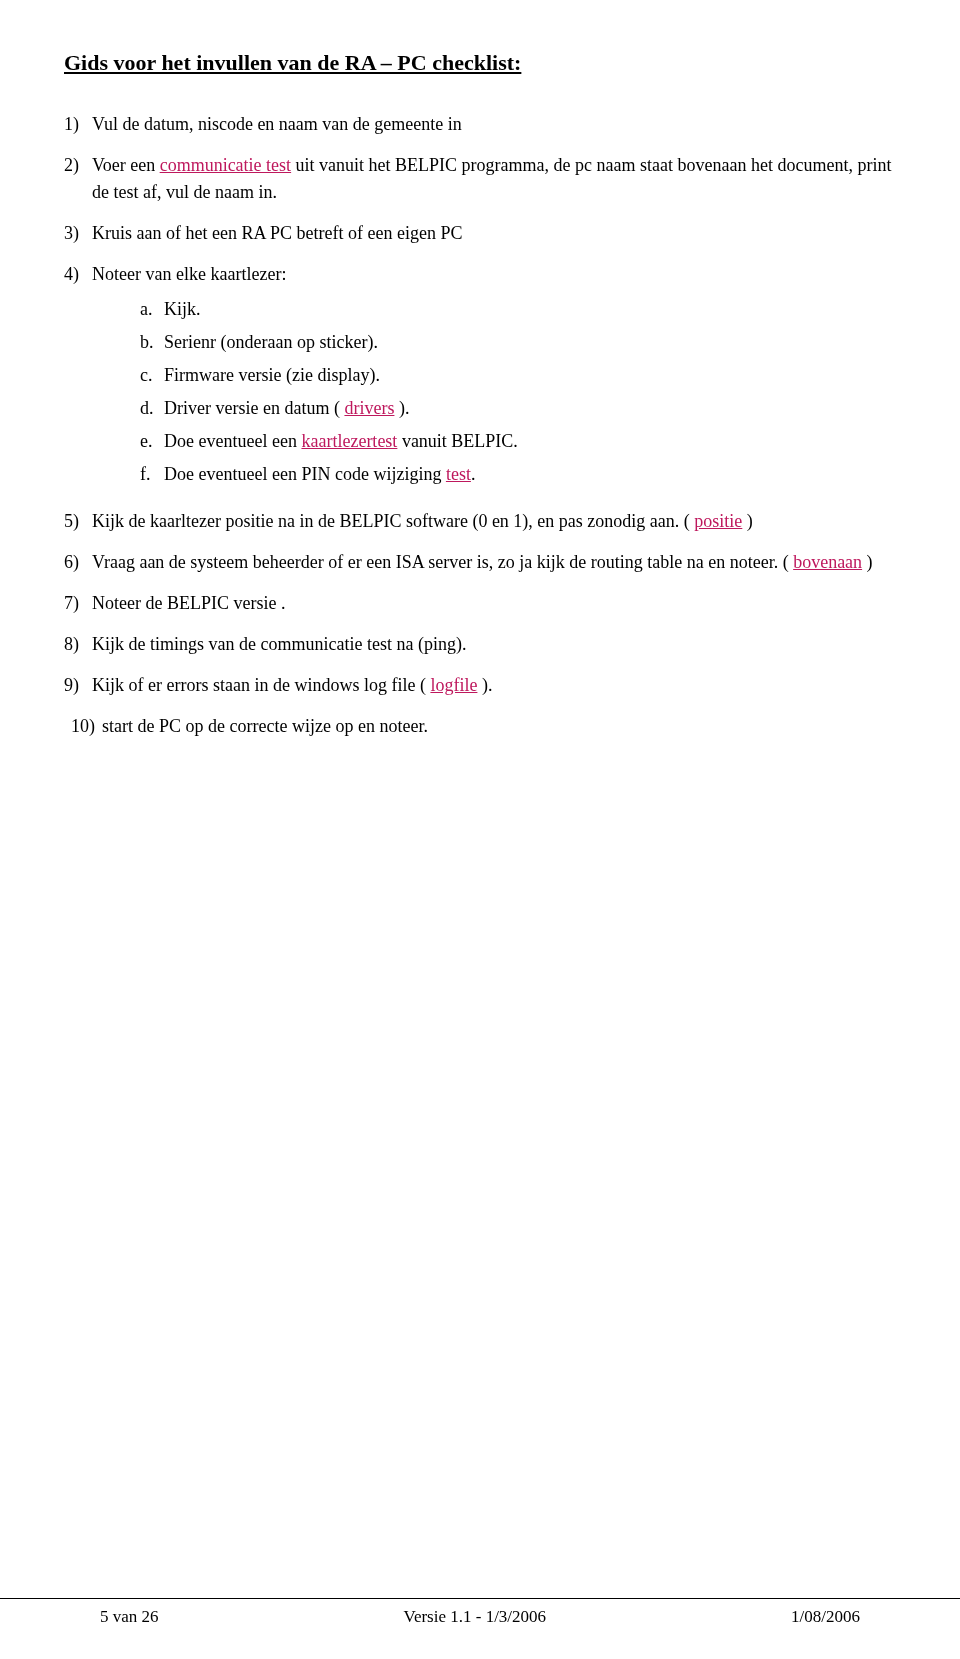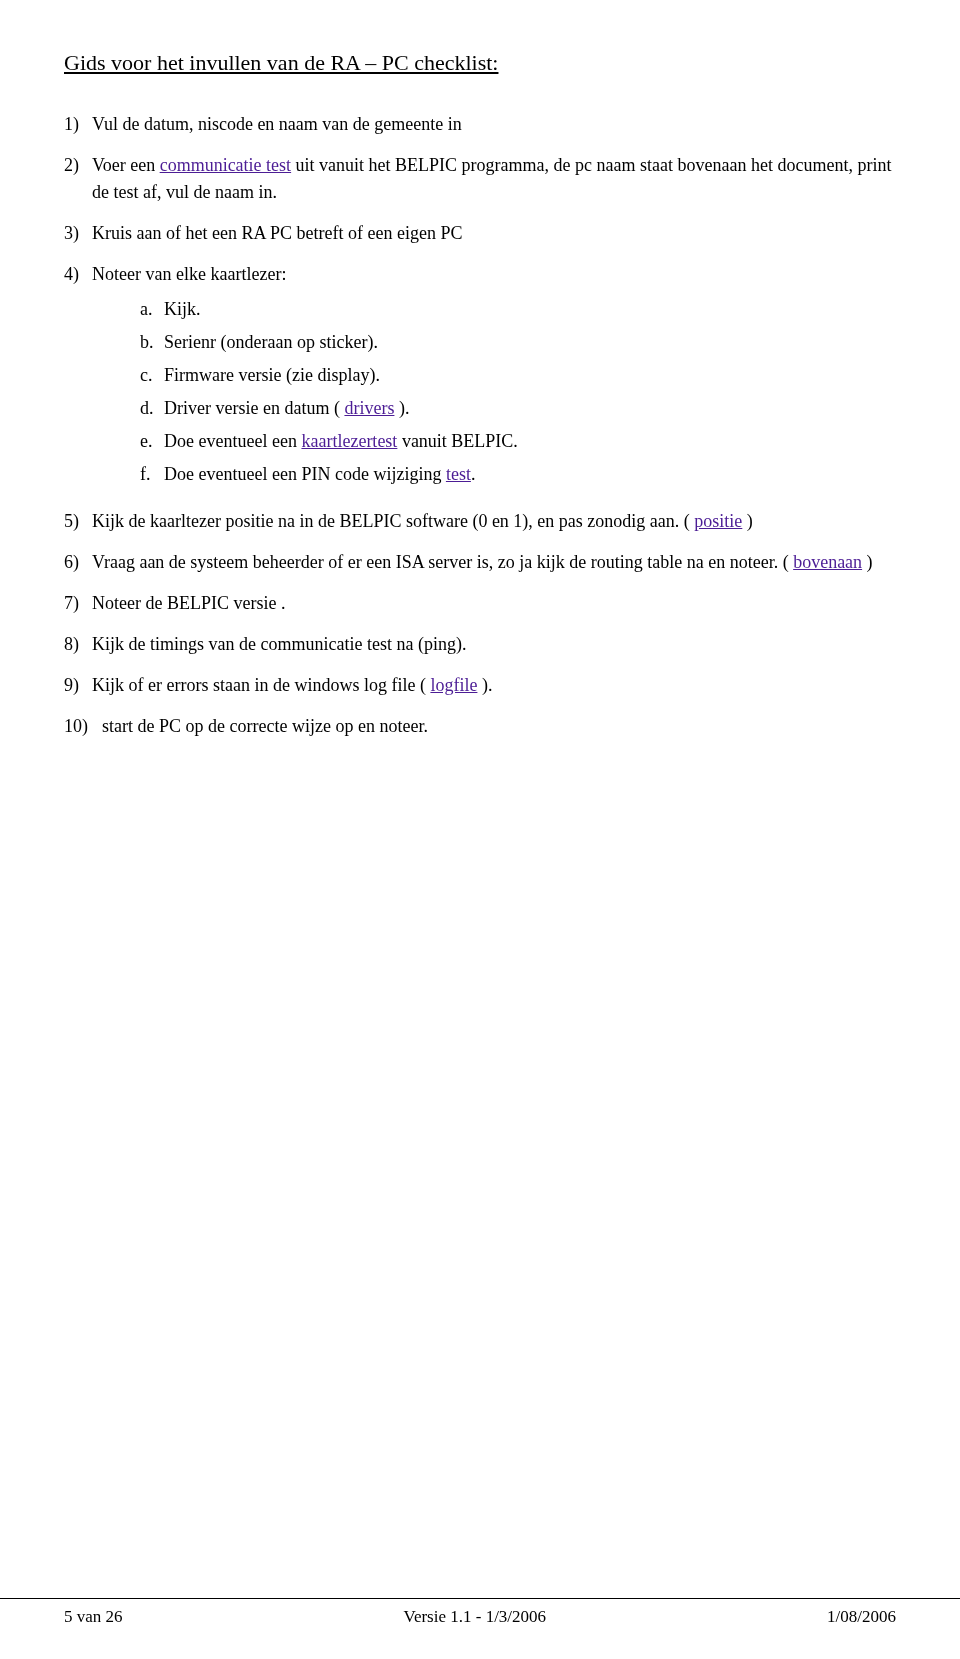--- a/index.html
+++ b/index.html
@@ -17,21 +17,21 @@
       min-height: 1659px;
       position: relative;
     }
 
     .page-content {
       padding: 48px 64px 80px 64px;
     }
 
     h1 {
       font-size: 22px;
-      font-weight: normal;
+      font-weight: bold;
       text-decoration: underline;
       margin-bottom: 32px;
       line-height: 1.4;
     }
 
     .main-list {
       list-style: none;
       padding: 0;
       margin: 0;
     }
@@ -47,32 +47,32 @@
       margin-top: 8px;
       margin-left: 48px;
     }
 
     .sub-list li {
       margin-bottom: 6px;
       line-height: 1.5;
     }
 
     a {
-      color: #4c1d95;
+      color: #be185d;
       text-decoration: underline;
     }
 
     .footer {
       position: absolute;
       bottom: 32px;
       left: 0;
       right: 0;
       display: flex;
       justify-content: space-between;
-      padding: 0 64px;
+      padding: 0 100px;
       font-size: 17px;
       border-top: 1px solid #000;
       padding-top: 8px;
     }
 
     .list-number {
       display: inline-block;
       min-width: 28px;
     }
 
@@ -175,21 +175,21 @@
       <span class="list-number">8)</span>
       <span class="li-content">Kijk de timings van de communicatie test na (ping).</span>
     </li>
 
     <li class="level1">
       <span class="list-number">9)</span>
       <span class="li-content">Kijk of er errors staan in de windows log file ( <a href="#">logfile</a> ).</span>
     </li>
 
     <li class="level1">
-      <span class="list-number" style="min-width:38px;">10)</span>
+      <span class="list-number" style="min-width:38px;text-align:center;">10)</span>
       <span class="li-content">start de PC op de correcte wijze op en noteer.</span>
     </li>
 
 
 
   </ol>
 </div>
 
 <div class="footer">
   <span>5 van 26</span>

